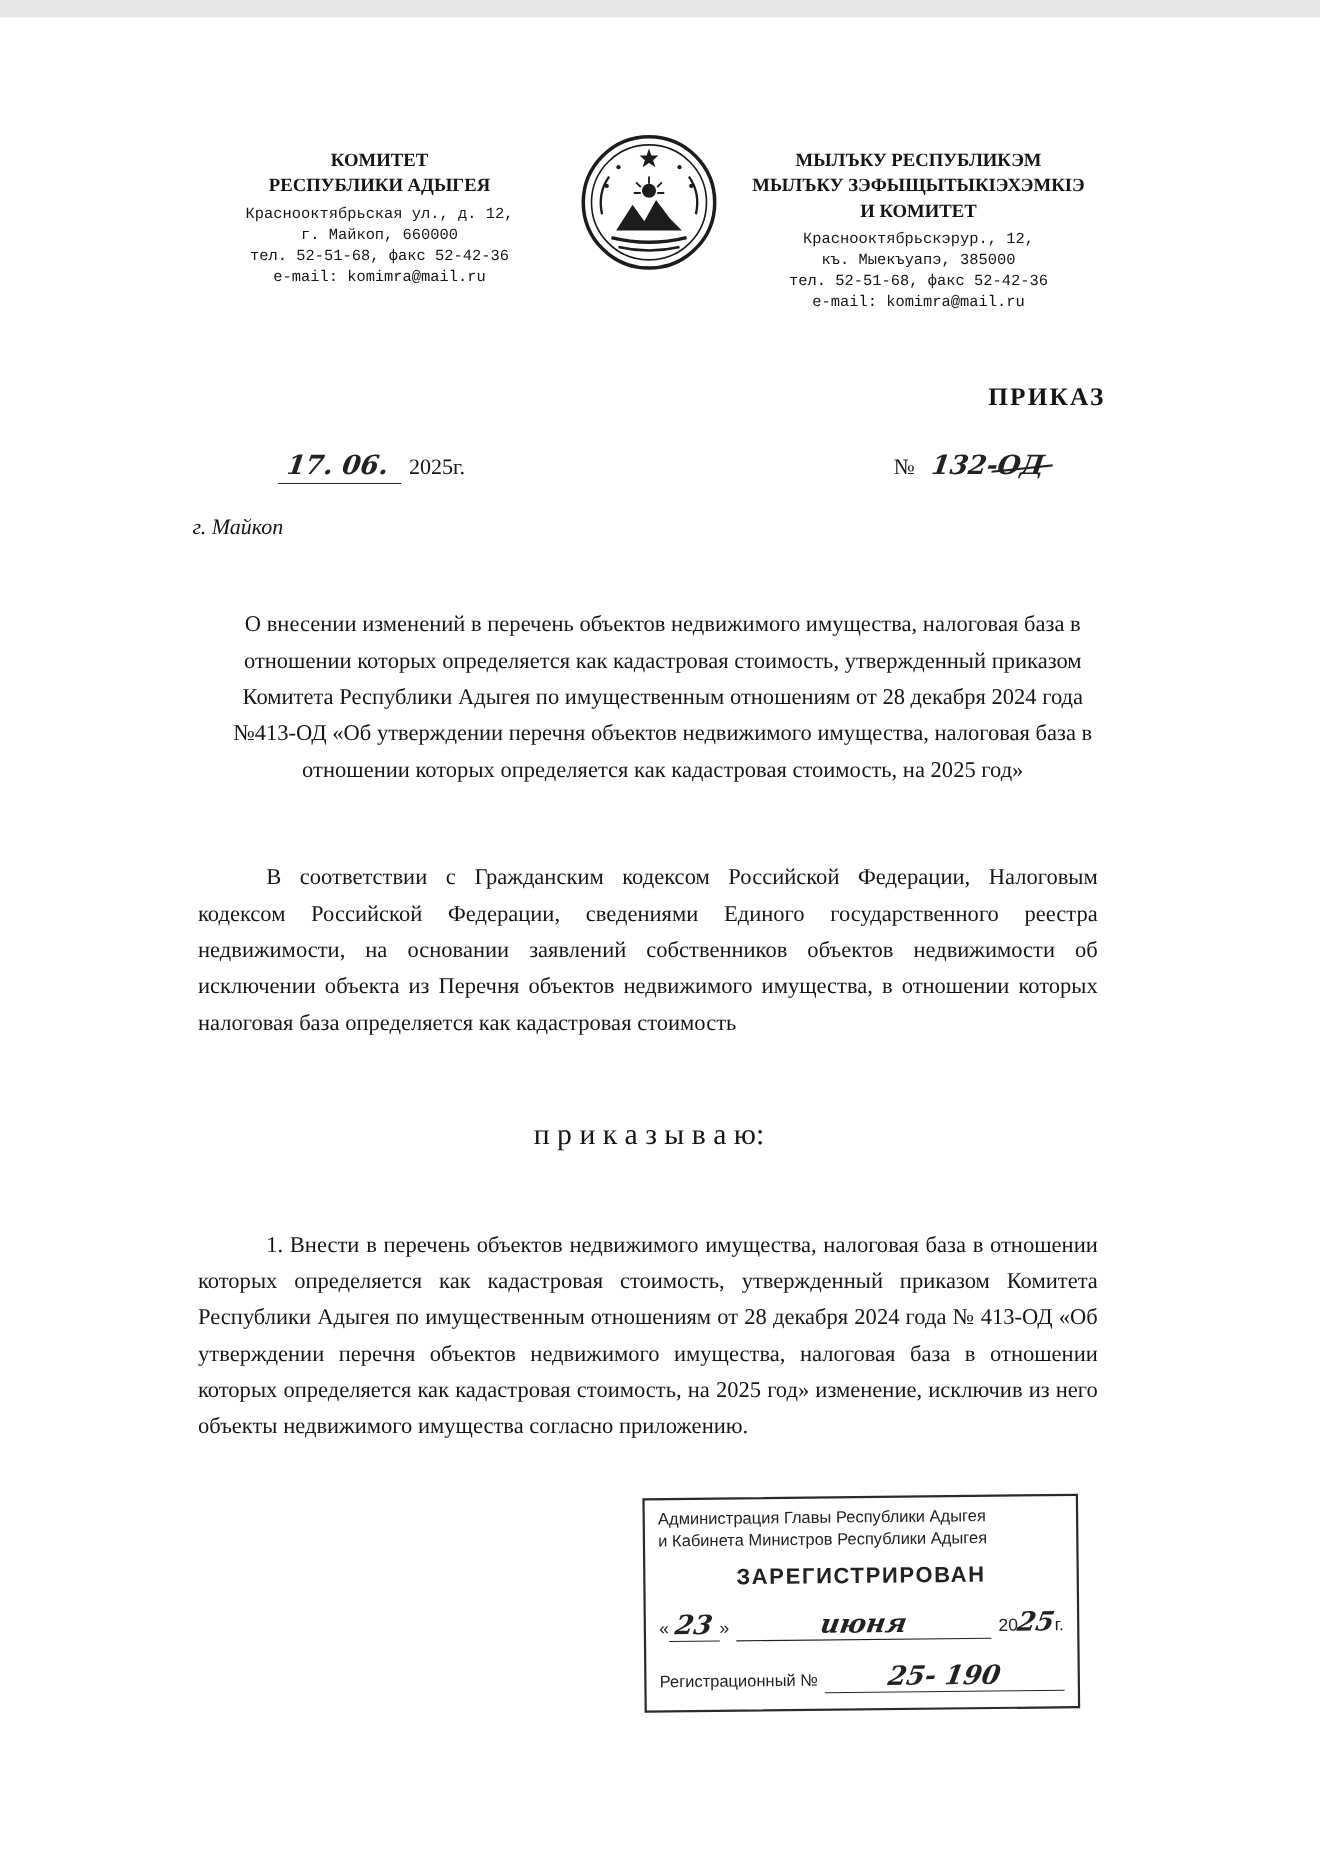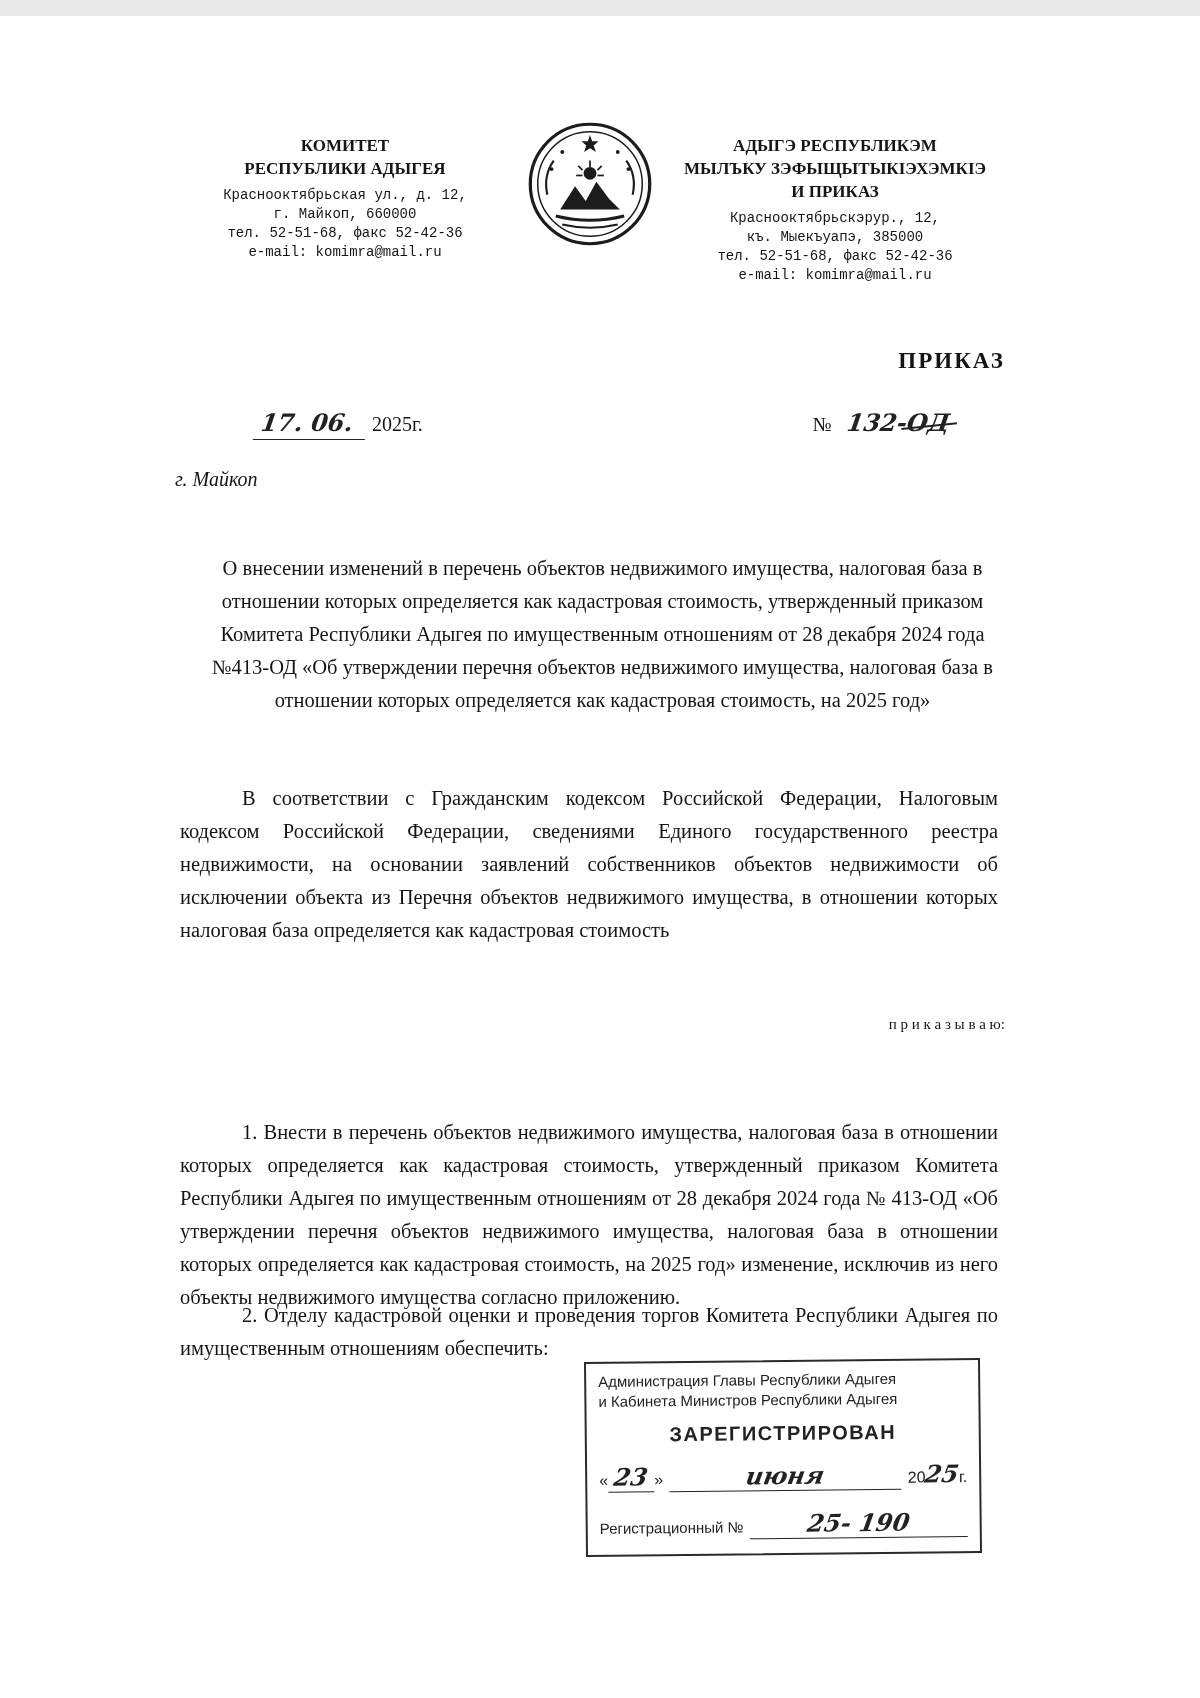--- a/index.html
+++ b/index.html
@@ -30,22 +30,22 @@
   .strike{position:relative;}
   .strike::after{content:"";position:absolute;left:55%;right:-2px;top:55%;
     border-top:2px solid #222;transform:rotate(-6deg);}
   .city{position:absolute;top:452px;left:175px;width:830px;font-size:20px;font-style:italic;}
   
   .subject{position:absolute;top:536px;left:195px;width:815px;text-align:center;
     font-size:20.5px;line-height:33px;}
   .para{position:absolute;left:180px;width:818px;text-align:justify;
     font-size:20.5px;line-height:33px;text-indent:62px;}
   .preamble{top:766px;}
-  .order-word{position:absolute;top:1000px;left:175px;width:830px;text-align:right;
-    font-size:15px;}
+  .order-word{position:absolute;top:1000px;left:175px;width:830px;text-align:center;
+    font-size:27px;}
   .item1{top:1100px;}
   .item2{top:1283px;}
   
   .stamp{
     position:absolute;left:585px;top:1344px;width:368px;
     border:2px solid #2a2a2a;padding:8px 12px 14px 12px;
     transform:rotate(-0.6deg);
     font-family:"Liberation Sans", sans-serif;color:#222;background:#fff;
   }
   .stamp .org-line{font-size:15px;line-height:20px;text-align:left;}
@@ -104,23 +104,23 @@
         <path d="M28,90 Q60,98 92,90" fill="none" stroke="#1c1c1c" stroke-width="3"></path>
         <path d="M34,98 Q60,104 86,98" fill="none" stroke="#1c1c1c" stroke-width="2"></path>
 
         <path d="M20,70 Q16,52 26,38" fill="none" stroke="#1c1c1c" stroke-width="2"></path>
         <path d="M100,70 Q104,52 94,38" fill="none" stroke="#1c1c1c" stroke-width="2"></path>
       </svg>
     </div>
 
     <div class="hdr-col">
       <div class="org">
-        <div>АДЫГЭ РЕСПУБЛИКЭМ</div>
+        <div>МЫЛЪКУ РЕСПУБЛИКЭМ</div>
         <div>МЫЛЪКУ ЗЭФЫЩЫТЫКIЭХЭМКIЭ</div>
-        <div>И ПРИКАЗ</div>
+        <div>И КОМИТЕТ</div>
       </div>
       <div class="addr">
         <div>Краснооктябрьскэрур., 12,</div>
         <div>къ. Мыекъуапэ, 385000</div>
         <div>тел. 52-51-68, факс 52-42-36</div>
         <div>e-mail: komimra@mail.ru</div>
       </div>
     </div>
   </div>
 
@@ -139,21 +139,20 @@
 
   <div class="city">г. Майкоп</div>
 
   <div class="subject">О внесении изменений в перечень объектов недвижимого имущества, налоговая база в отношении которых определяется как кадастровая стоимость, утвержденный приказом Комитета Республики Адыгея по имущественным отношениям от 28 декабря 2024 года №413-ОД «Об утверждении перечня объектов недвижимого имущества, налоговая база в отношении которых определяется как кадастровая стоимость, на 2025 год»</div>
 
   <div class="para preamble">В соответствии с Гражданским кодексом Российской Федерации, Налоговым кодексом Российской Федерации, сведениями Единого государственного реестра недвижимости, на основании заявлений собственников объектов недвижимости об исключении объекта из Перечня объектов недвижимого имущества, в отношении которых налоговая база определяется как кадастровая стоимость</div>
 
   <div class="order-word">п р и к а з ы в а ю:</div>
 
   <div class="para item1">1. Внести в перечень объектов недвижимого имущества, налоговая база в отношении которых определяется как кадастровая стоимость, утвержденный приказом Комитета Республики Адыгея по имущественным отношениям от 28 декабря 2024 года № 413-ОД «Об утверждении перечня объектов недвижимого имущества, налоговая база в отношении которых определяется как кадастровая стоимость, на 2025 год» изменение, исключив из него объекты недвижимого имущества согласно приложению.</div>
-  <div class="para item2">2. Отделу кадастровой оценки и проведения торгов Комитета Республики Адыгея по имущественным отношениям обеспечить:</div>
 
   <div class="stamp">
     <div class="org-line">Администрация Главы Республики Адыгея</div>
     <div class="org-line">и Кабинета Министров Республики Адыгея</div>
     <div class="registered">ЗАРЕГИСТРИРОВАН</div>
 
     <div class="stamp-date">
       <span>«</span>
       <span class="fill d1"><span class="handwritten hw-lg">23</span></span>
       <span>»</span>

